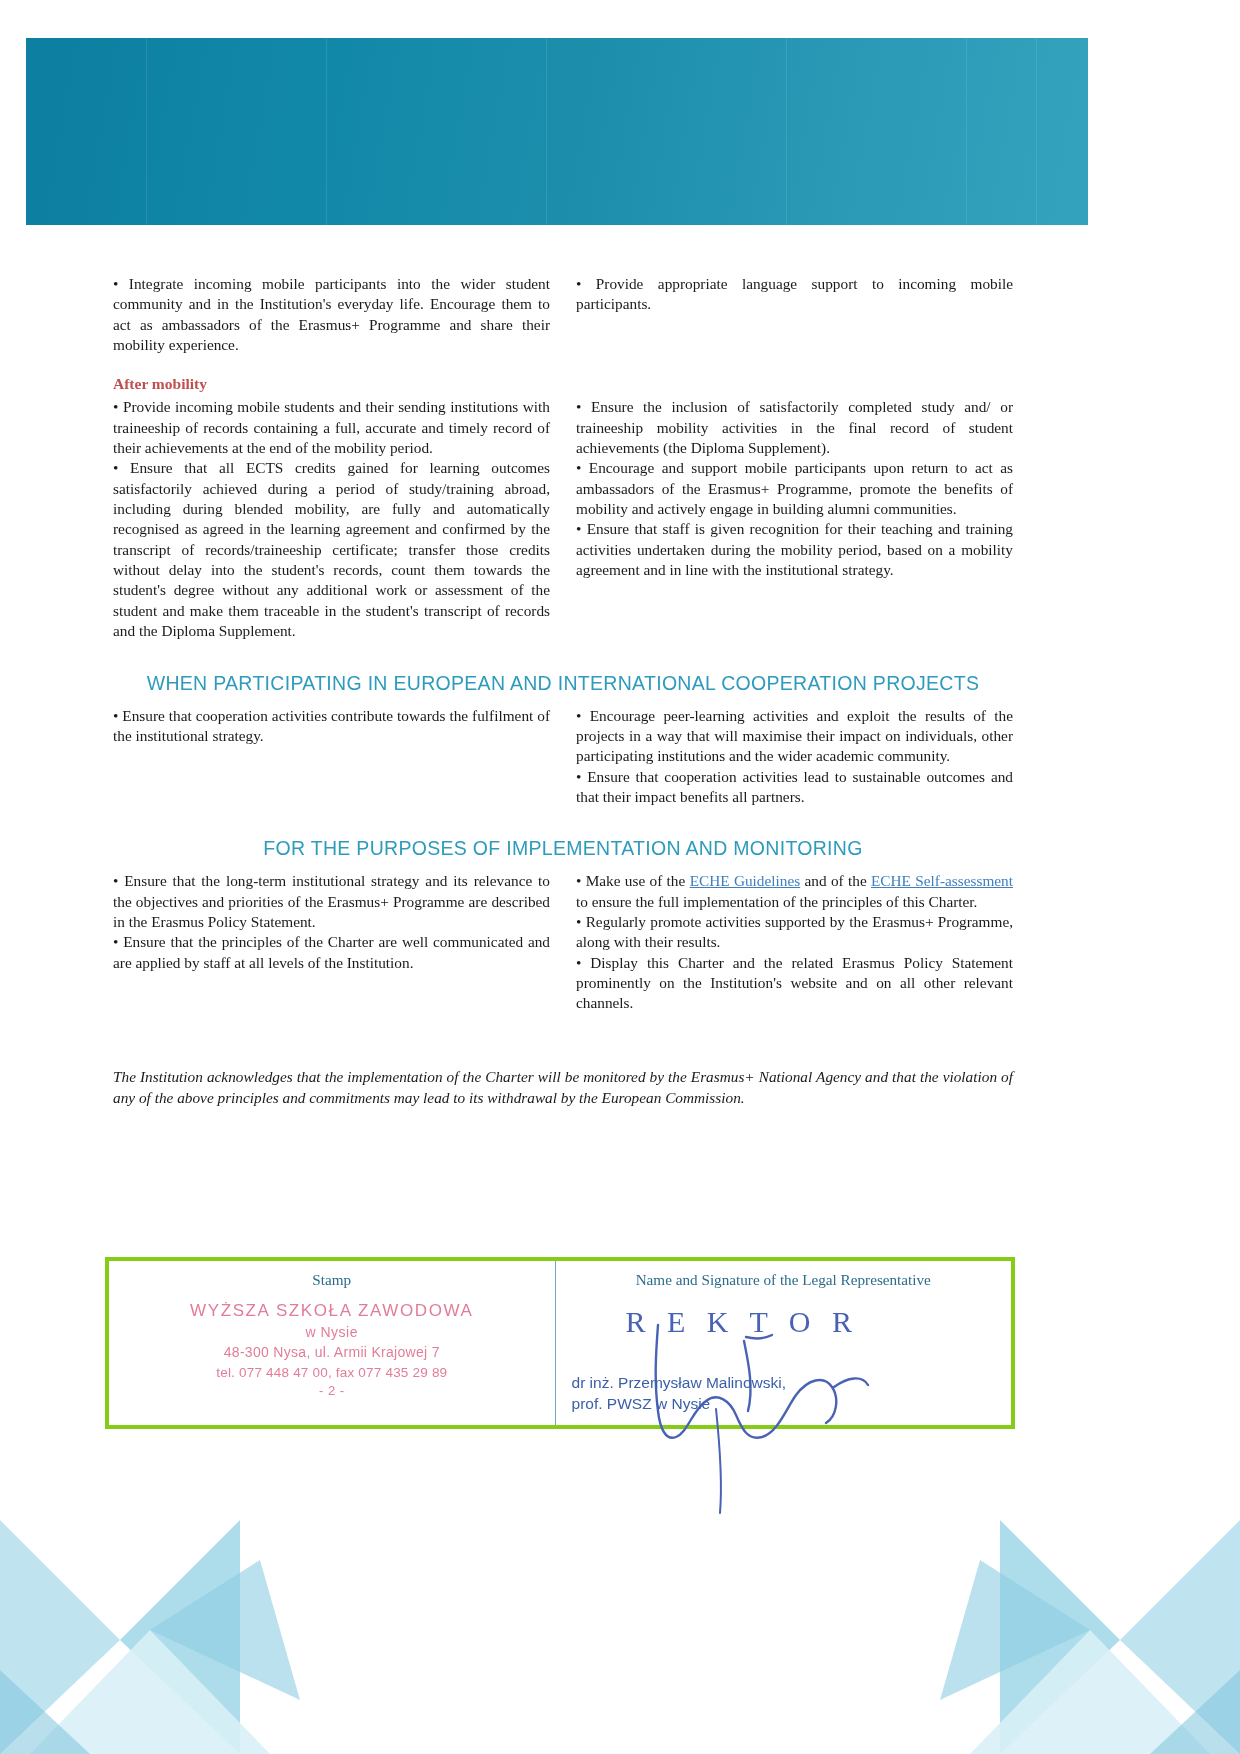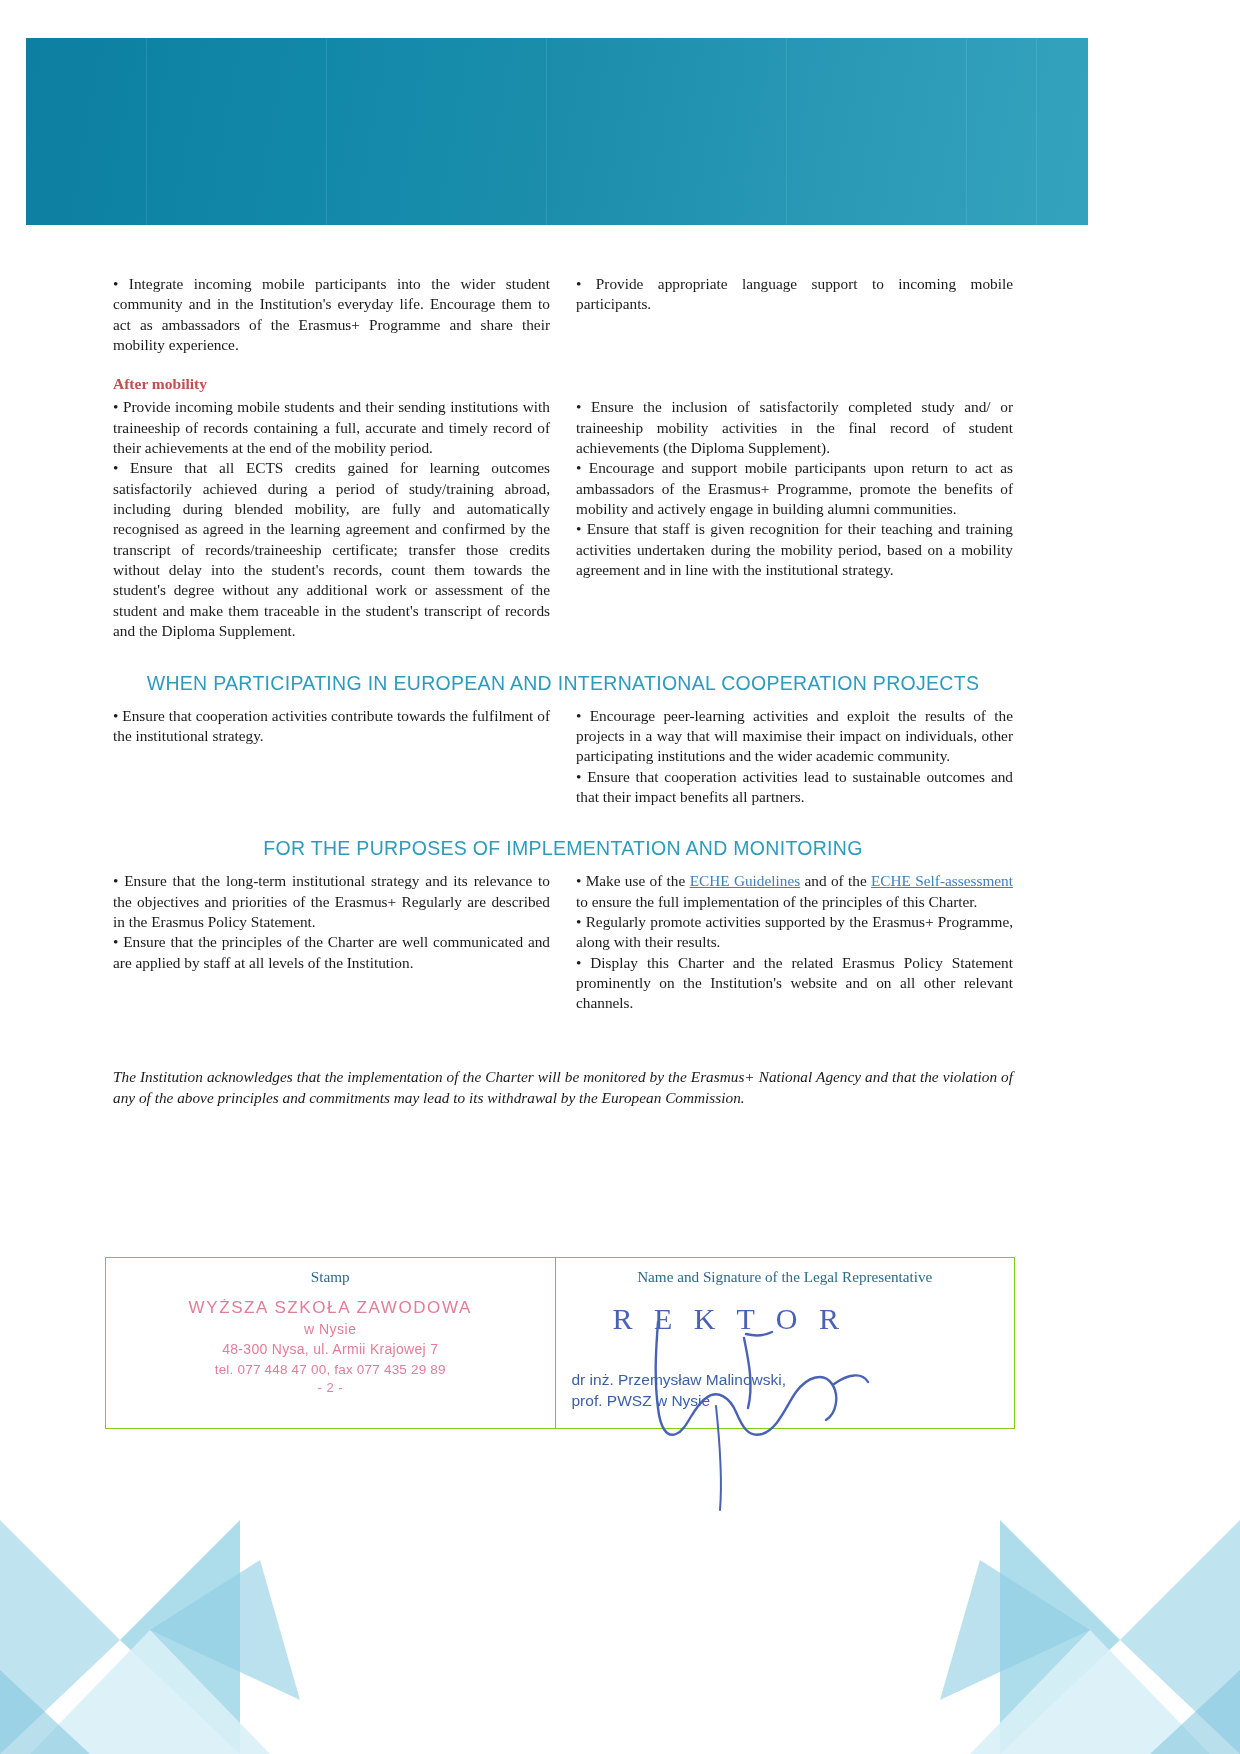--- a/index.html
+++ b/index.html
@@ -97,21 +97,21 @@
     margin: 0;
   }
 
   
   .sig-table {
     position: absolute;
     left: 105px;
     top: 1257px;
     width: 910px;
     height: 172px;
-    border: 1px solid #84cc16;
+    border: 4px solid #84cc16;
     display: flex;
   }
   .sig-cell {
     position: relative;
     height: 100%;
   }
   .sig-cell.left { width: 450px; border-right: 1px solid #6ea8c4; }
   .sig-cell.right { width: 459px; }
   .sig-label {
     text-align: center;
@@ -140,21 +140,21 @@
     position: absolute;
     left: 16px; right: 0;
     top: 112px;
     color: #3a5fa8;
     font-size: 15.5px;
     font-family: "Liberation Sans", sans-serif;
     line-height: 1.35;
   }
   .sig-rektor {
     position: absolute;
-    left: 57px;
+    left: 70px;
     top: 44px;
     font-size: 30px;
     letter-spacing: 7px;
     color: #4a62b5;
     font-family: "Liberation Serif", serif;
   }
   .sig-scribble {
     position: absolute;
     left: 40px;
     top: 30px;
@@ -233,21 +233,21 @@
       <p class="para bullet">• Ensure that cooperation activities lead to sustainable outcomes and that their impact benefits all partners.</p>
     </div>
   </div>
 
   <div class="spacer-lg"></div>
 
   <h2 class="section">FOR THE PURPOSES OF IMPLEMENTATION AND MONITORING</h2>
   <div class="spacer-sm"></div>
   <div class="cols">
     <div class="col">
-      <p class="para bullet">• Ensure that the long-term institutional strategy and its relevance to the objectives and priorities of the Erasmus+ Regularly are described in the Erasmus Policy Statement.</p>
+      <p class="para bullet">• Ensure that the long-term institutional strategy and its relevance to the objectives and priorities of the Erasmus+ Programme are described in the Erasmus Policy Statement.</p>
       <p class="para bullet">• Ensure that the principles of the Charter are well communicated and are applied by staff at all levels of the Institution.</p>
     </div>
     <div class="col">
       <p class="para bullet"><span>• Make use of the </span><a class="link" href="#">ECHE Guidelines</a><span> and of the </span><a class="link" href="#">ECHE Self-assessment</a><span> to ensure the full implementation of the principles of this Charter.</span></p>
       <p class="para bullet">• Regularly promote activities supported by the Erasmus+ Programme, along with their results.</p>
       <p class="para bullet">• Display this Charter and the related Erasmus Policy Statement prominently on the Institution's website and on all other relevant channels.</p>
     </div>
   </div>
 
   <div style="height:52px"></div>

